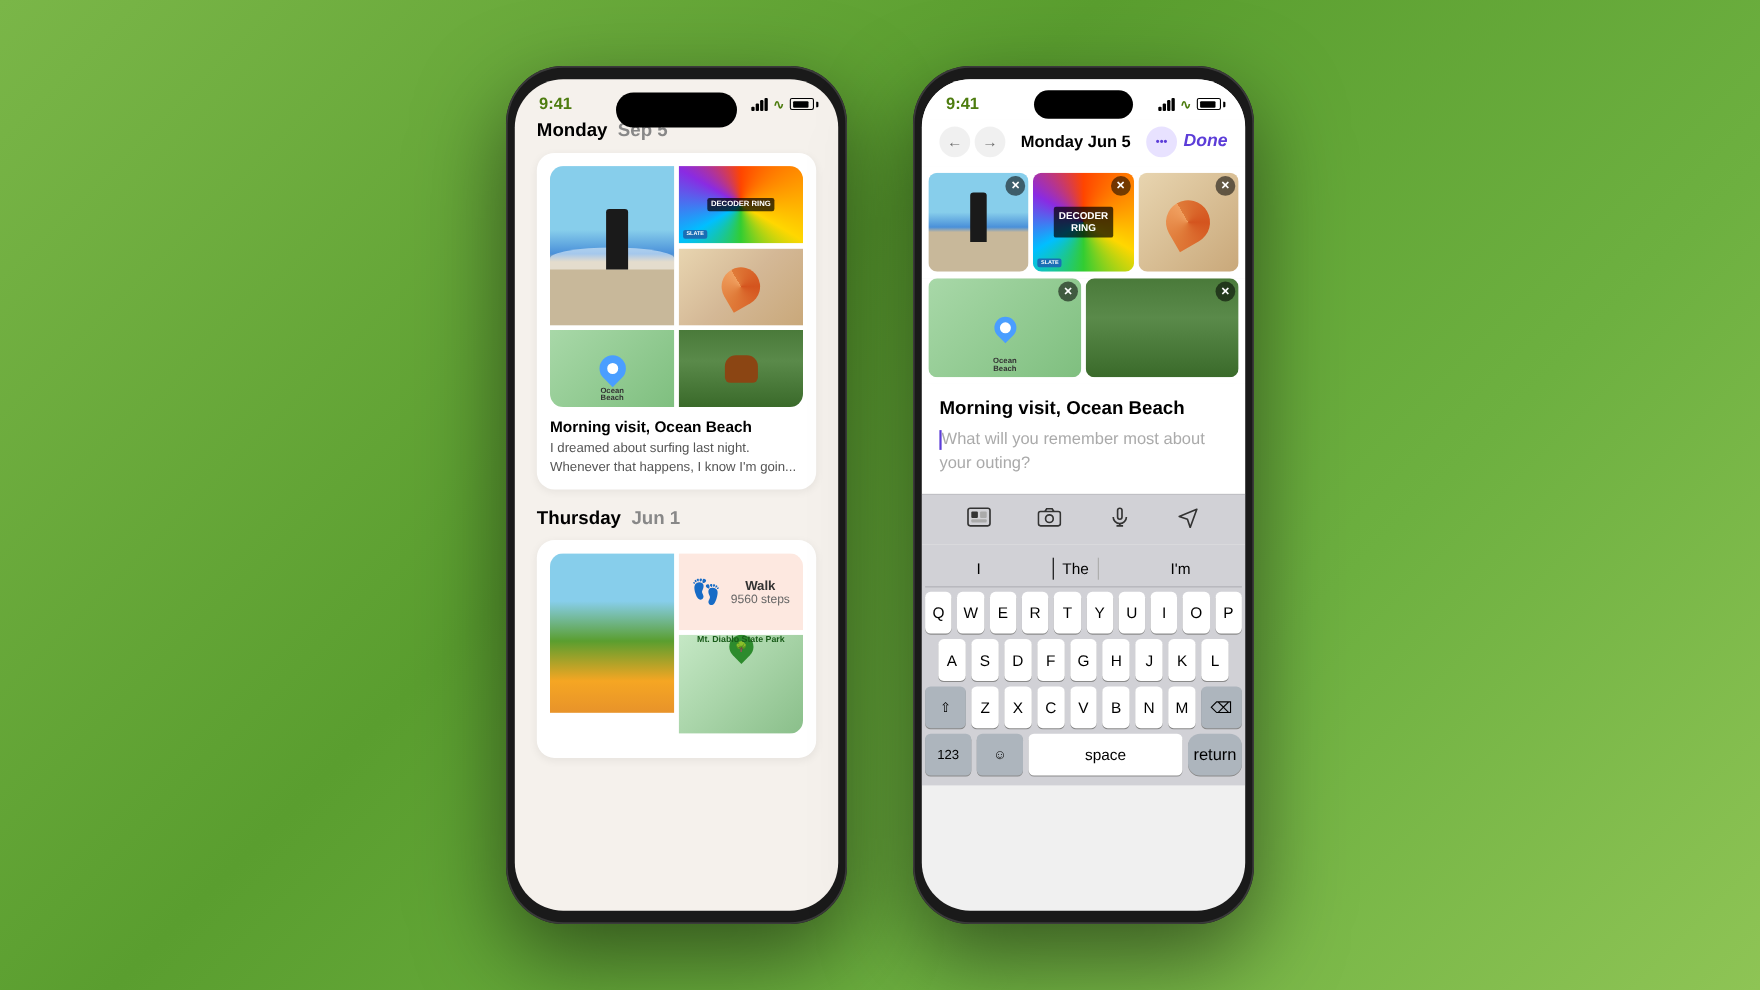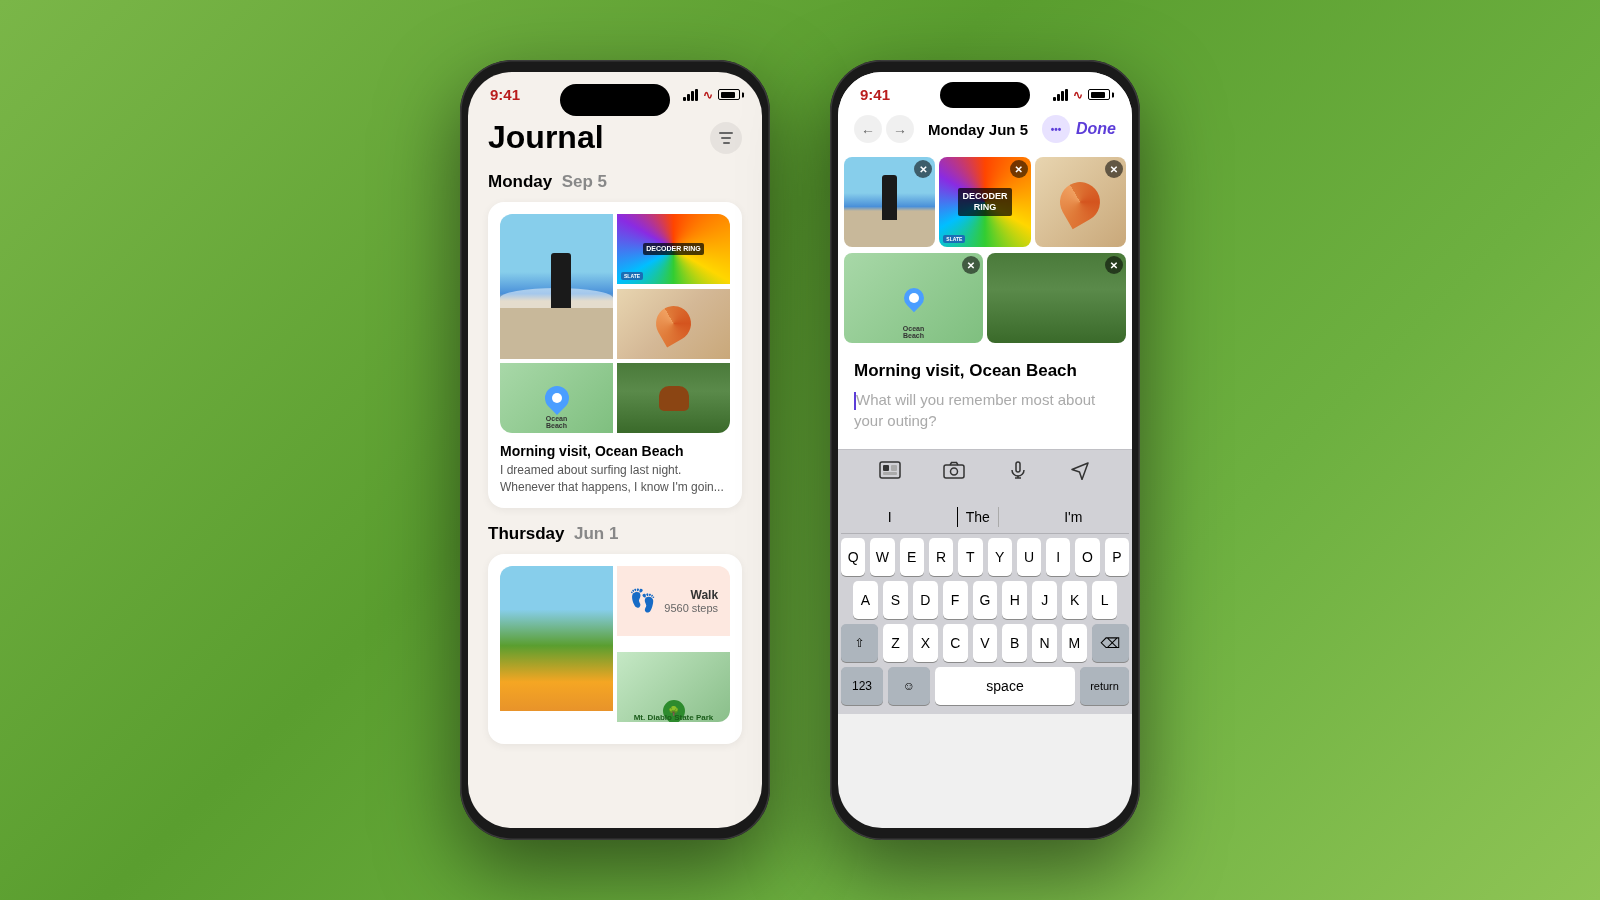--- a/index.html
+++ b/index.html
@@ -38,21 +38,21 @@
     }
 
     
     .status-bar {
       display: flex;
       justify-content: space-between;
       align-items: center;
       padding: 14px 22px 6px;
       font-size: 13px;
       font-weight: 600;
-      color: #b91c1c;
+      color: #4d7c0f;
     }
     .status-bar .time { font-weight: 700; font-size: 15px; }
     .status-icons { display: flex; align-items: center; gap: 5px; }
     .signal-bars { display: flex; align-items: flex-end; gap: 1px; height: 12px; }
     .signal-bars span {
       background: #000;
       border-radius: 1px;
       width: 3px;
     }
     .signal-bars span:nth-child(1) { height: 4px; }
@@ -311,34 +311,33 @@
     .walk-tile {
       background: #fde8e0;
       height: 70px;
       display: flex;
       align-items: center;
       justify-content: center;
       gap: 8px;
       border-radius: 0;
     }
     .footsteps-icon { font-size: 22px; color: #e05a2b; }
-    .walk-info { text-align: right; }
+    .walk-info { text-align: center; }
     .walk-title { font-size: 12px; font-weight: 700; color: #333; }
     .walk-steps { font-size: 11px; color: #666; }
 
     
     .mt-diablo-tile {
       background: linear-gradient(135deg, #c5e8c5 0%, #8abf8a 100%);
-      height: 70px;
-      display: flex;
-      align-items: flex-end;
+      height: 90px;
+      display: flex;
+      align-items: flex-start;
       justify-content: center;
       gap: 4px;
       position: relative;
-      margin-top: 12px;
     }
     .park-pin {
       width: 22px; height: 22px;
       background: #2d8b2d;
       border-radius: 50% 50% 50% 0;
       transform: rotate(-45deg);
       display: flex;
       align-items: center;
       justify-content: center;
     }
@@ -624,28 +623,20 @@
             <span></span>
         </div>
         <span style="font-size:12px;">∿</span>
         <div class="battery-icon">
             <div class="battery-fill"></div>
           </div>
       </div>
     </div>
 
     <div class="journal-content">
-      <div class="journal-header">
-        <span class="journal-title">Journal</span>
-        <div class="filter-icon">
-          <span></span>
-            <span></span>
-            <span></span>
-        </div>
-      </div>
 
       <div class="section-date">
         <strong>Monday</strong>
         &nbsp;<span>Sep 5</span>
       </div>
 
       <div class="entry-card">
         <div class="entry-media-grid">
 
           <div class="media-item tall">
@@ -867,17 +858,17 @@
         <div class="key">B</div>
         <div class="key">N</div>
         <div class="key">M</div>
         <div class="key backspace">⌫</div>
       </div>
 
       <div class="keyboard-row">
         <div class="key special" style="max-width:42px;">123</div>
         <div class="key special" style="max-width:42px;">☺</div>
         <div class="key space">space</div>
-        <div class="key special" style="max-width:52px;font-size:11px;">return</div>
+        <div class="key special" style="max-width:52px;font-size:15px;border-radius:11px;">return</div>
       </div>
     </div>
   </div>
 </div>
 
 </body></html>

